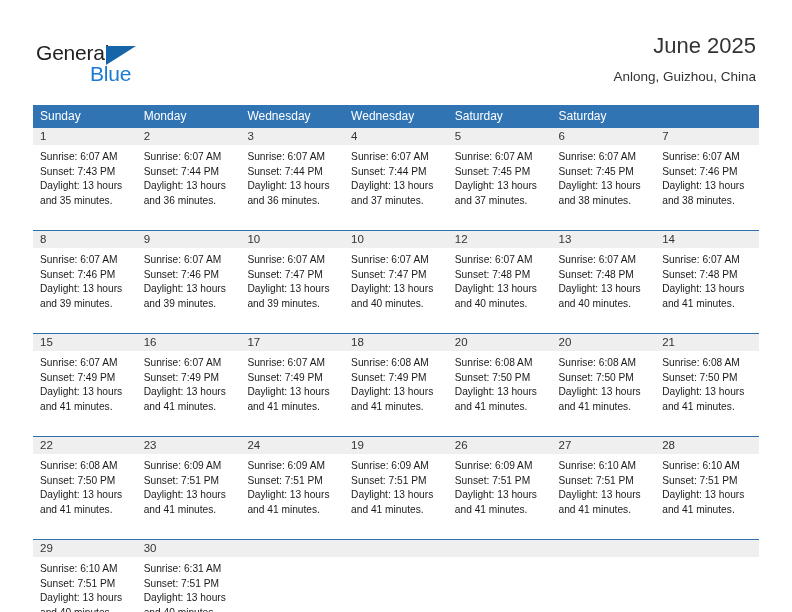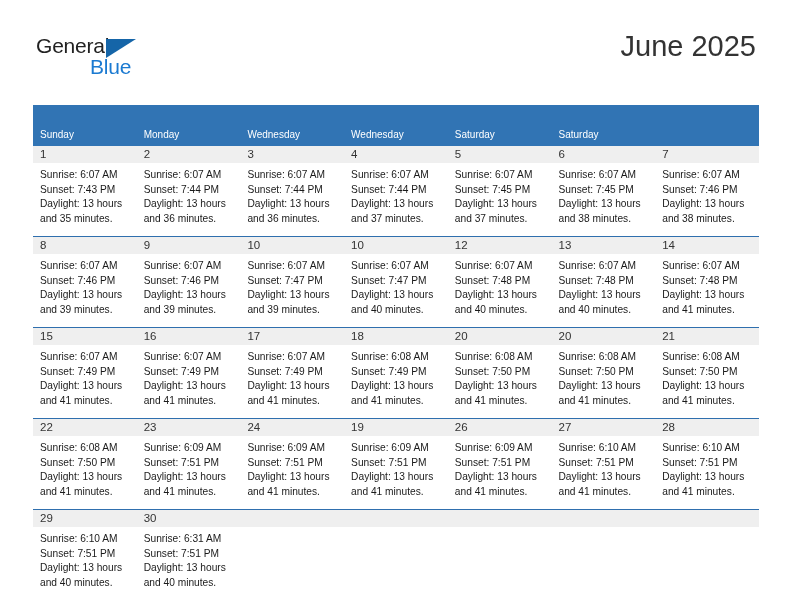--- a/index.html
+++ b/index.html
@@ -27,21 +27,21 @@
     position: absolute;
     left: 0;
     top: 0;
     width: 792px;
     height: 100px;
   }
 
   .logo {
     position: absolute;
     left: 36px;
-    top: 33px;
+    top: 40px;
     width: 120px;
     height: 50px;
   }
   .logo-general {
     position: absolute;
     left: 0;
     top: 0;
     font-size: 21px;
     letter-spacing: -0.2px;
     color: #222222;
@@ -67,21 +67,21 @@
     border-right: 30px solid transparent;
   }
 
   .title-block {
     position: absolute;
     right: 36px;
     top: 30px;
     text-align: right;
   }
   .month-title {
-    font-size: 29px;
+    font-size: 22px;
     color: #333333;
     line-height: 32px;
     white-space: nowrap;
   }
   .location {
     margin-top: 6px;
     font-size: 13.5px;
     color: #333333;
     line-height: 17px;
     white-space: nowrap;
@@ -96,22 +96,22 @@
   }
 
   .weekday-row {
     display: flex;
     width: 726px;
     background: #3174b4;
   }
   .weekday-cell {
     width: 103.714px;
     box-sizing: border-box;
-    padding: 22px 0 4px 7px;
-    font-size: 10px;
+    padding: 4px 0 4px 7px;
+    font-size: 12px;
     color: #ffffff;
     line-height: 15px;
     white-space: nowrap;
   }
 
   .week-row {
     display: flex;
     width: 726px;
     border-top: 1.6px solid #2f6fae;
   }
@@ -131,21 +131,21 @@
     background: #efefef;
     box-sizing: border-box;
     padding-left: 7px;
     font-size: 11.5px;
     color: #333333;
     line-height: 17px;
   }
 
   .day-body {
     padding: 5px 6px 0 7px;
-    height: 73px;
+    height: 85px;
     box-sizing: border-box;
   }
   .day-line {
     font-size: 10.2px;
     line-height: 14.6px;
     color: #1a1a1a;
     white-space: nowrap;
   }
 
   .day-cell.empty .day-body {
@@ -160,20 +160,21 @@
   <div class="header">
 
     <div class="logo">
       <span class="logo-general">General</span>
       <span class="logo-tri"></span>
       <span class="logo-blue">Blue</span>
     </div>
 
     <div class="title-block">
       <div class="month-title">June 2025</div>
+      <div class="location">Anlong, Guizhou, China</div>
     </div>
 
   </div>
 
   <div class="calendar">
 
     <div class="weekday-row">
       <div class="weekday-cell">Sunday</div>
       <div class="weekday-cell">Monday</div>
       <div class="weekday-cell">Wednesday</div>

